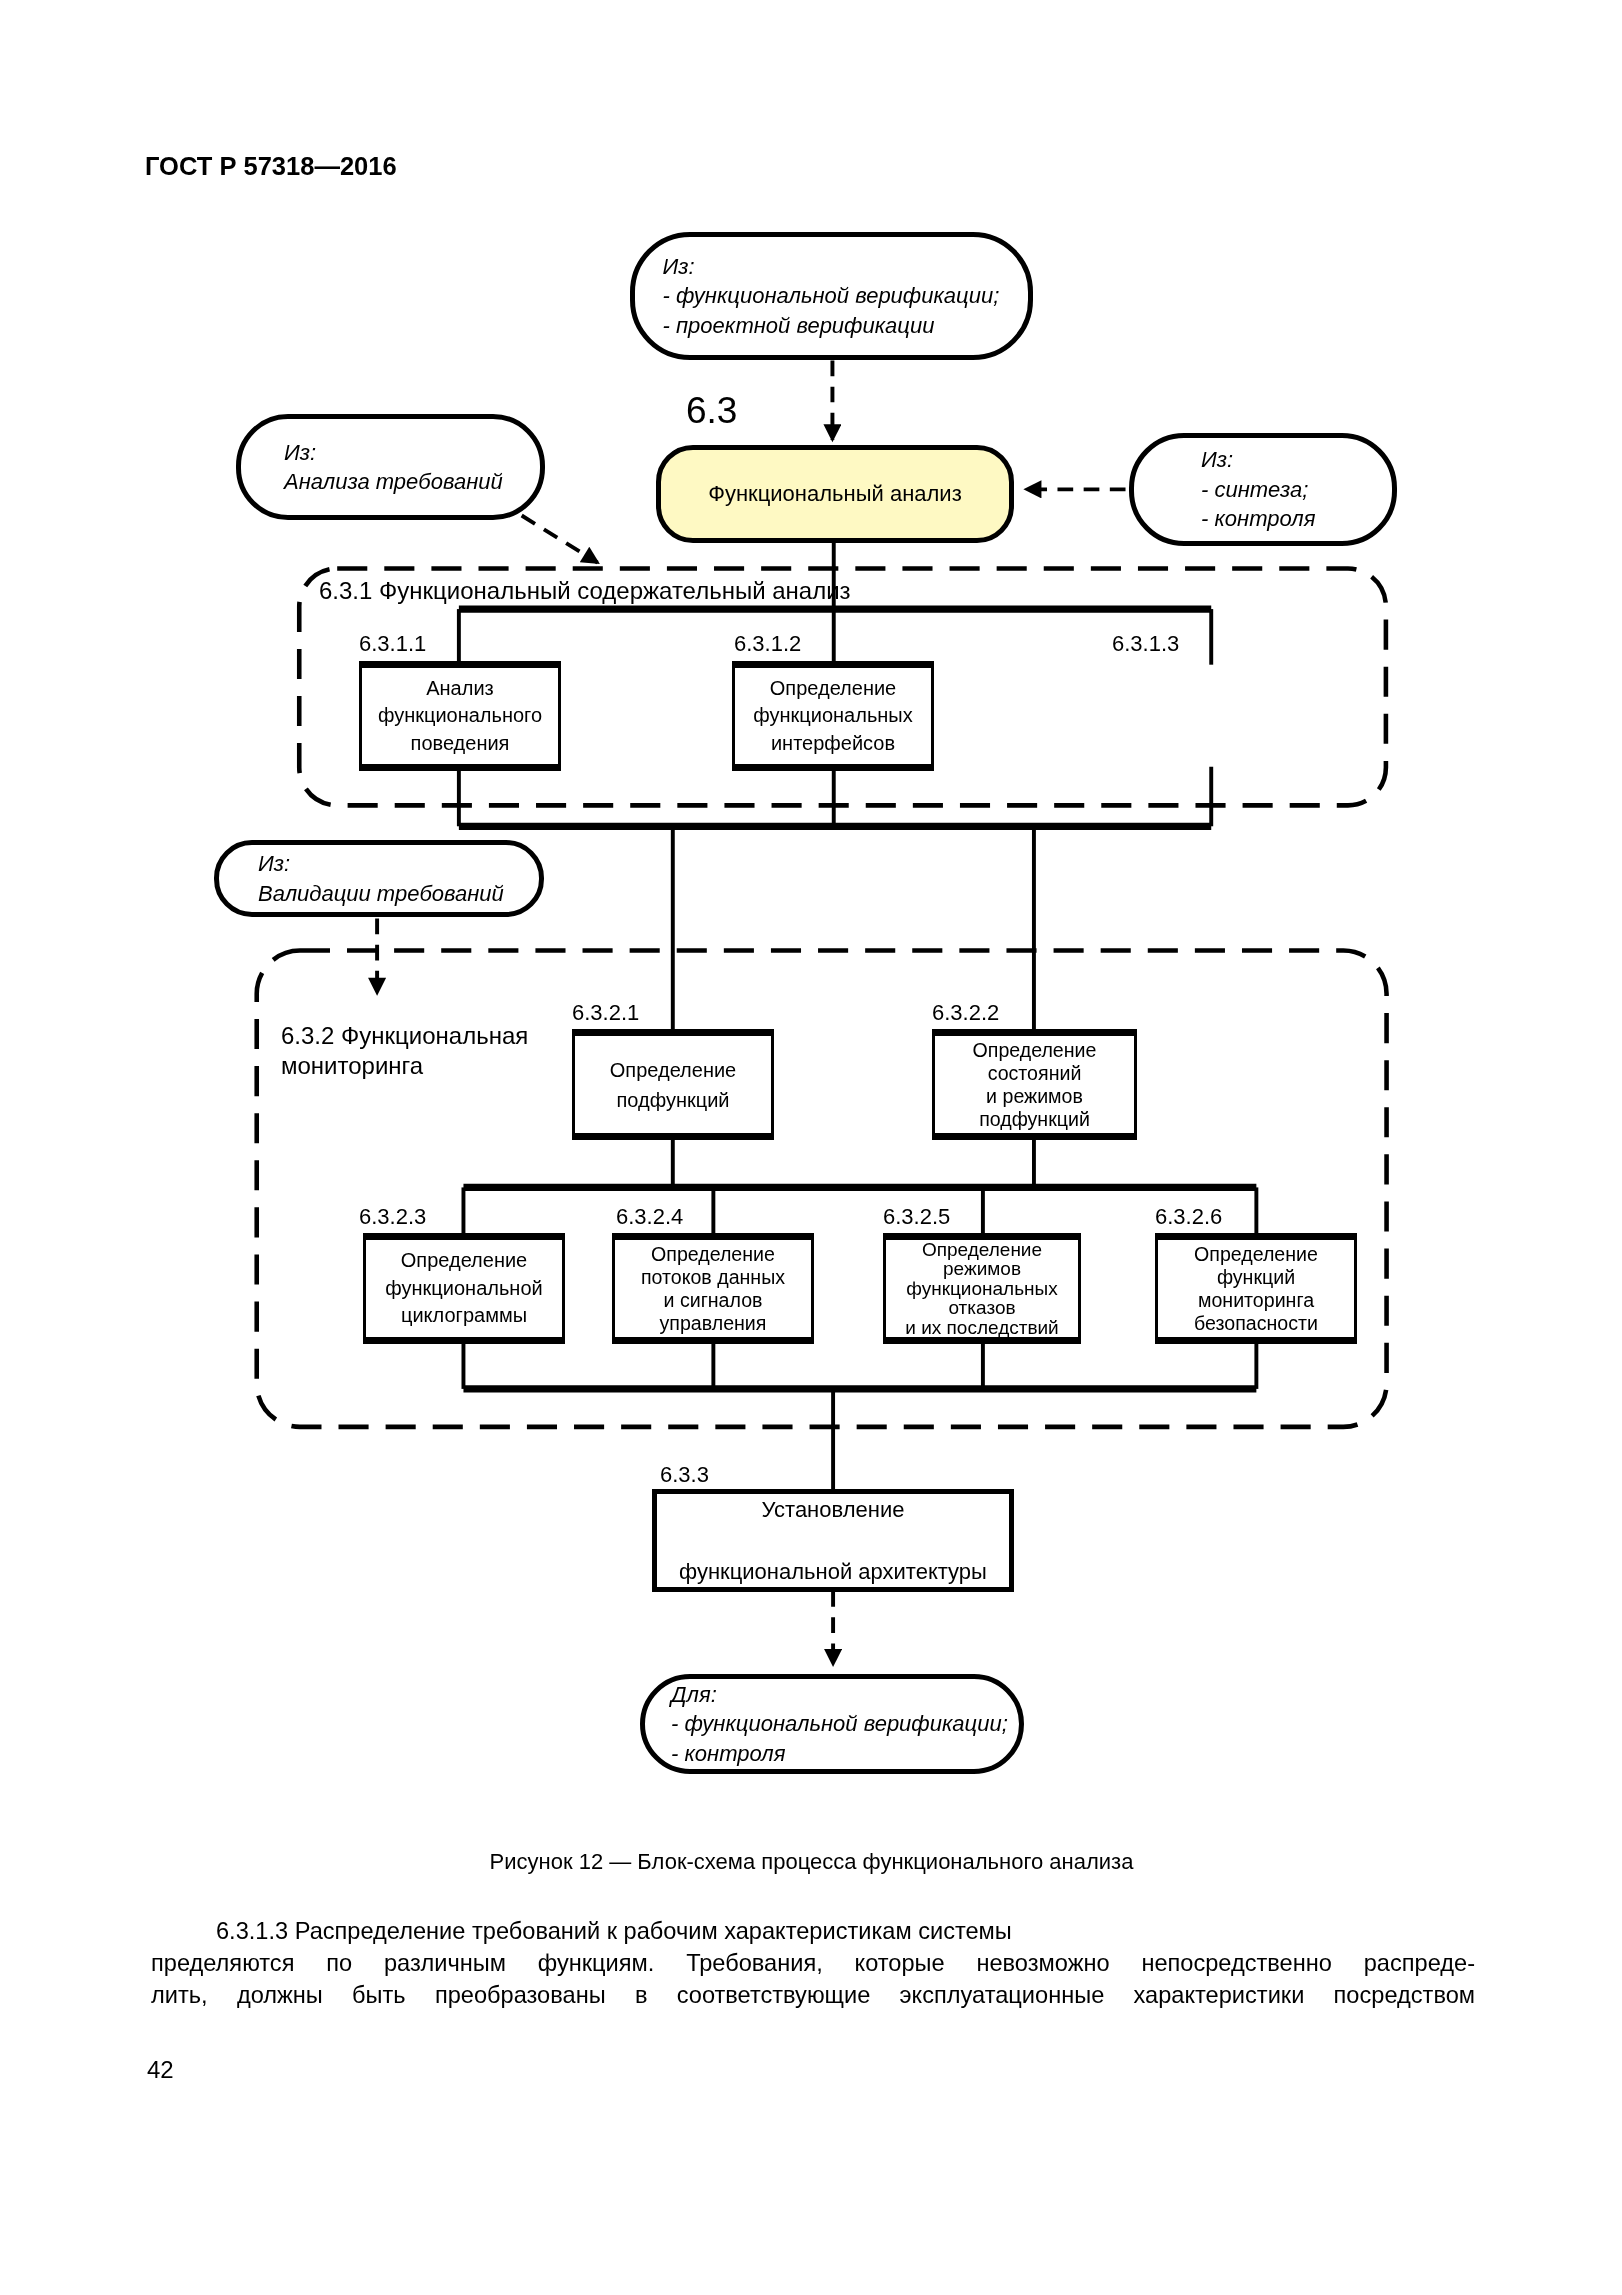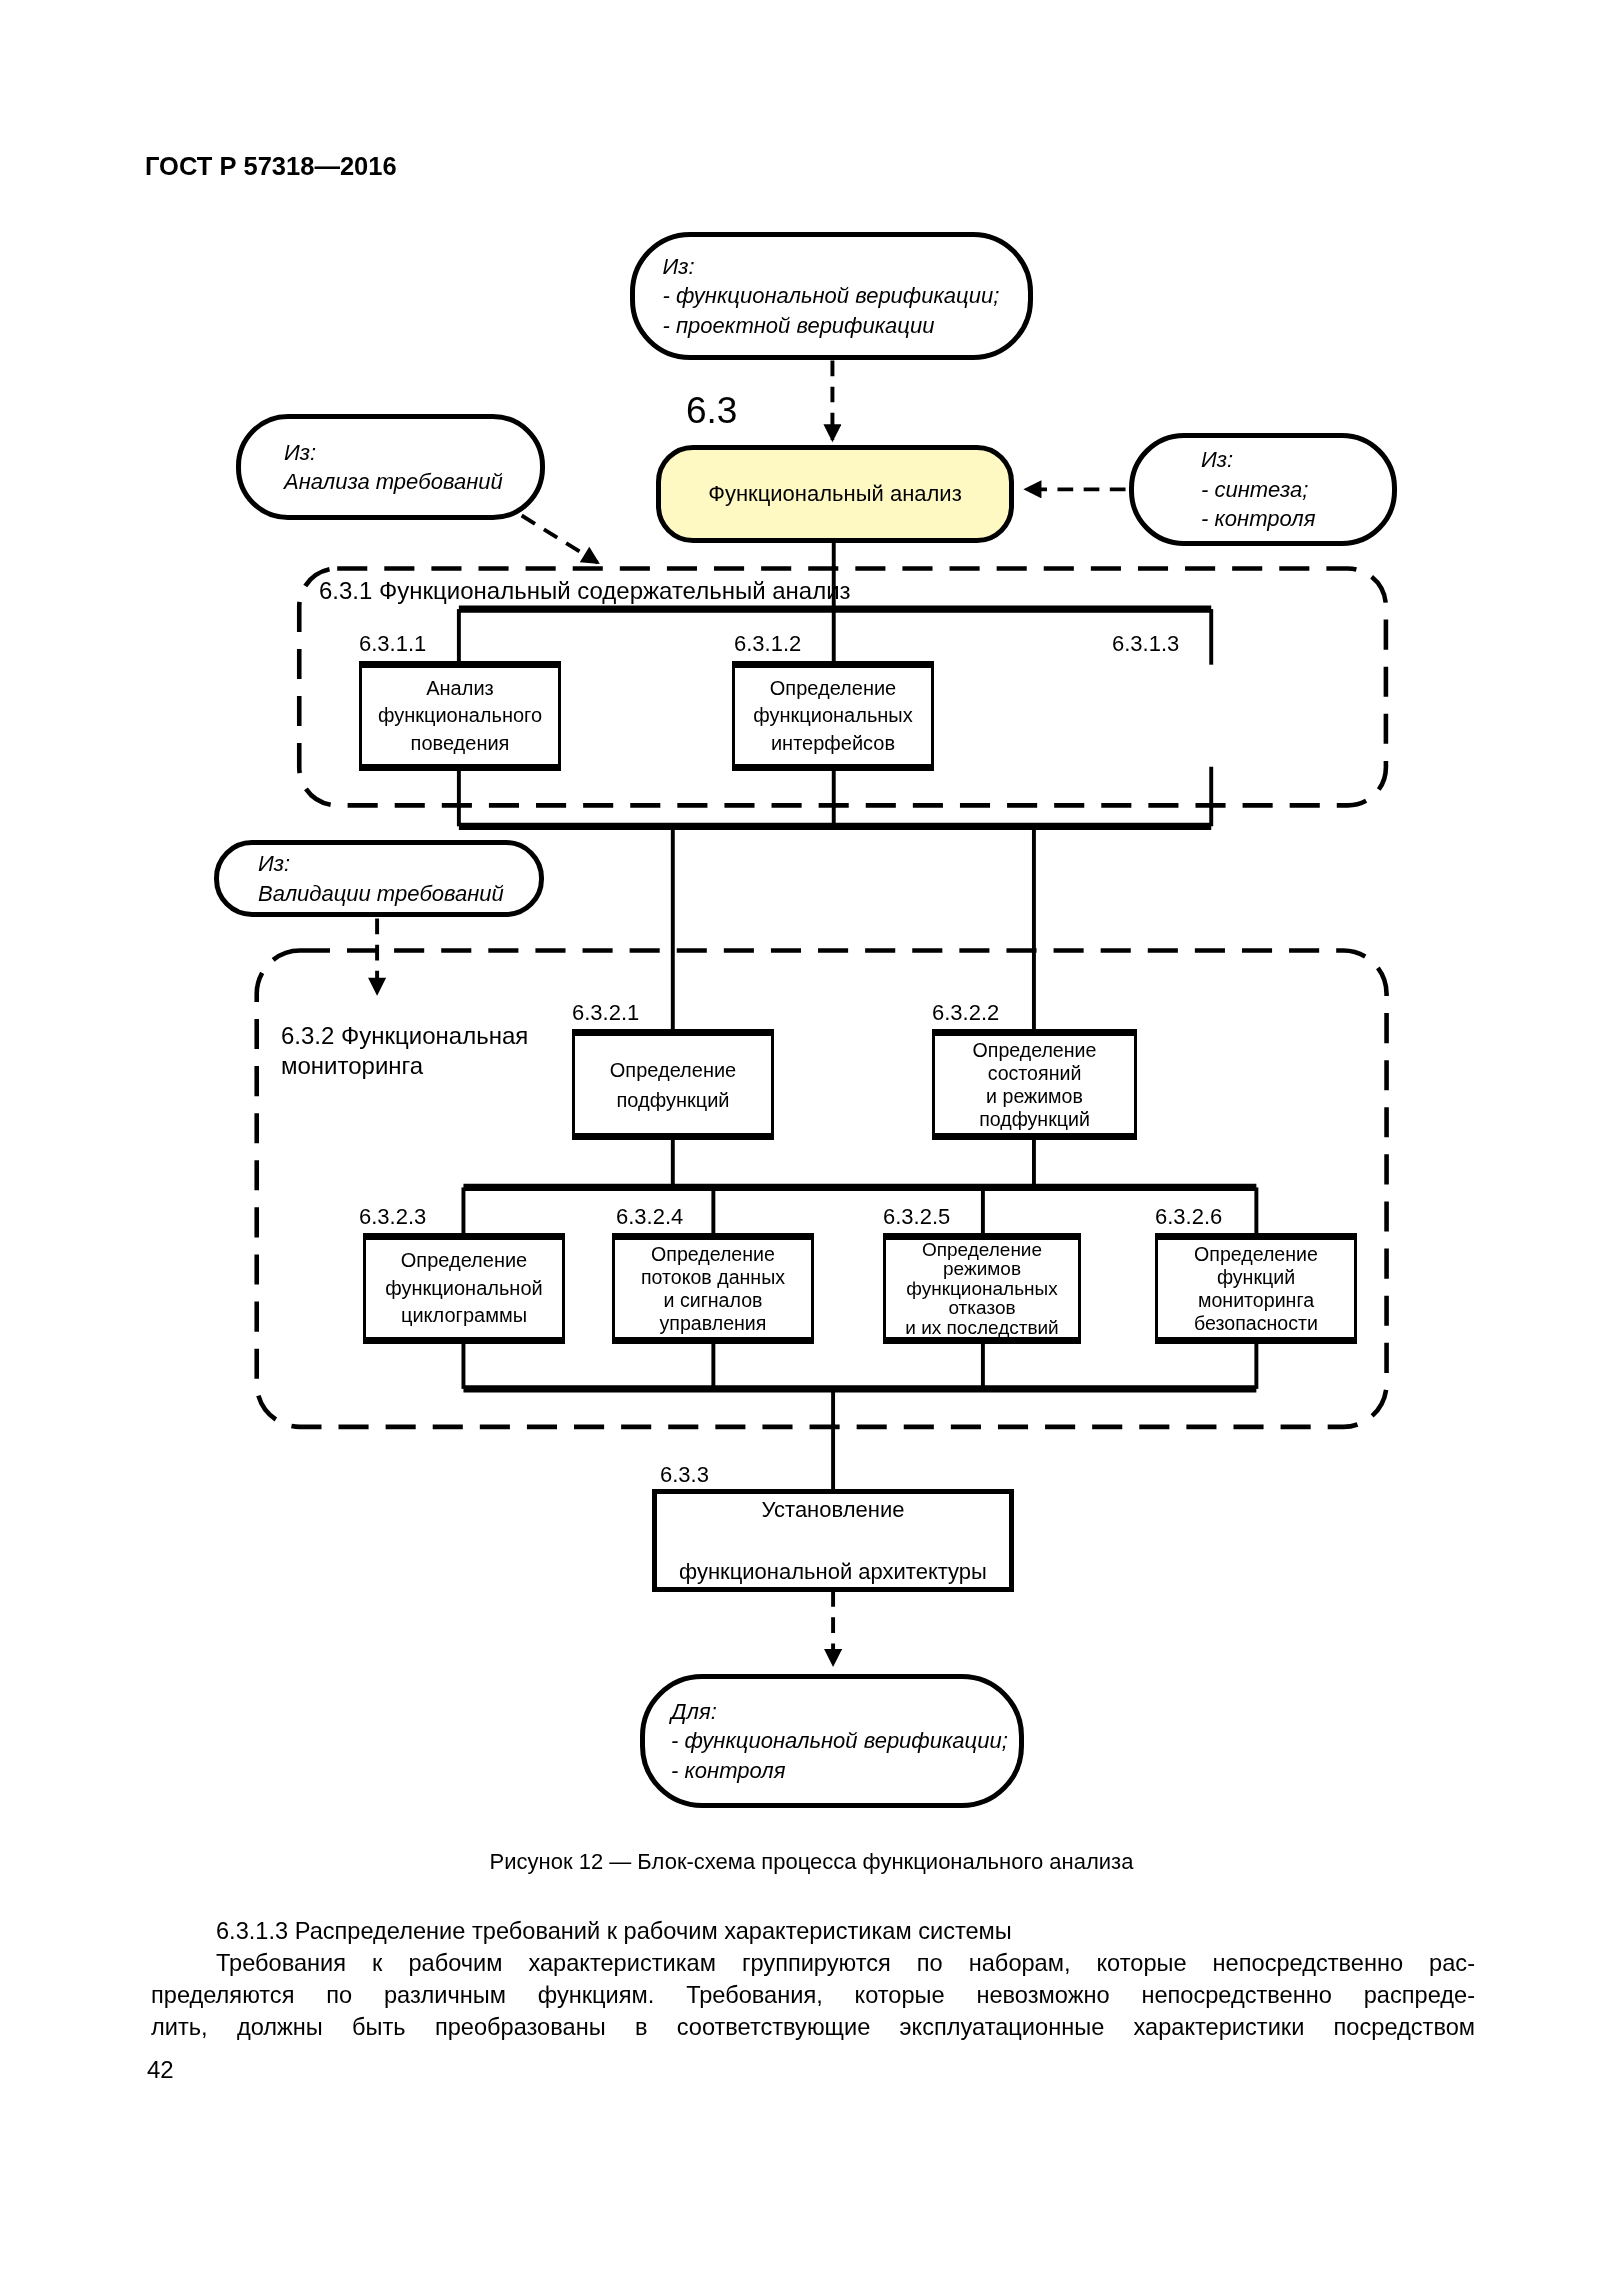--- a/index.html
+++ b/index.html
@@ -117,21 +117,21 @@
       <div class="ln">Из:</div>
       <div class="ln">- синтеза;</div>
       <div class="ln">- контроля</div>
     </div>
 
   <div class="oval" style="left:214px;top:840px;width:330px;height:77px;border-radius:38px;padding-left:39px">
       <div class="ln">Из:</div>
       <div class="ln">Валидации требований</div>
     </div>
 
-  <div class="oval" style="left:640px;top:1674px;width:384px;height:134px;border-radius:62px;padding-left:26px">
+  <div class="oval" style="left:640px;top:1674px;width:384px;height:100px;border-radius:62px;padding-left:26px">
       <div class="ln">Для:</div>
       <div class="ln">- функциональной верификации;</div>
       <div class="ln">- контроля</div>
     </div>
 
   <div class="num num63" style="left:686px;top:390px">6.3</div>
   <div class="process" style="left:656px;top:445px;width:358px;height:98px">Функциональный анализ</div>
 
   <div class="glabel" style="left:319px;top:577px">6.3.1 Функциональный содержательный анализ</div>
 
@@ -202,20 +202,19 @@
   <div class="num" style="left:660px;top:1462px">6.3.3</div>
   <div class="node-box box633" style="left:652px;top:1489px;width:362px;height:103px">
       <div class="ln">Установление</div>
       <div class="ln">функциональной архитектуры</div>
     </div>
 
   <div class="caption">Рисунок 12 — Блок-схема процесса функционального анализа</div>
 
   <div class="bodytext">
     <div class="b-ind">6.3.1.3 Распределение требований к рабочим характеристикам системы</div>
-    <div class="b-ind b-just">Требования к рабочим характеристикам группируются по наборам, которые непосредственно рас-</div>
     <div class="b-just">пределяются по различным функциям. Требования, которые невозможно непосредственно распреде-</div>
     <div class="b-just">лить, должны быть преобразованы в соответствующие эксплуатационные характеристики посредством</div>
   </div>
 
   <div class="pagenum">42</div>
 </div>
 
 
 </body></html>

